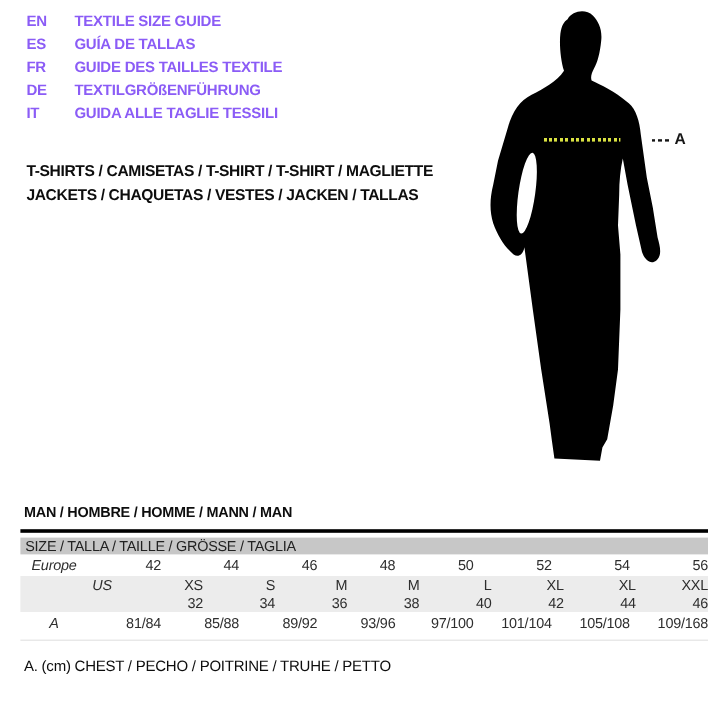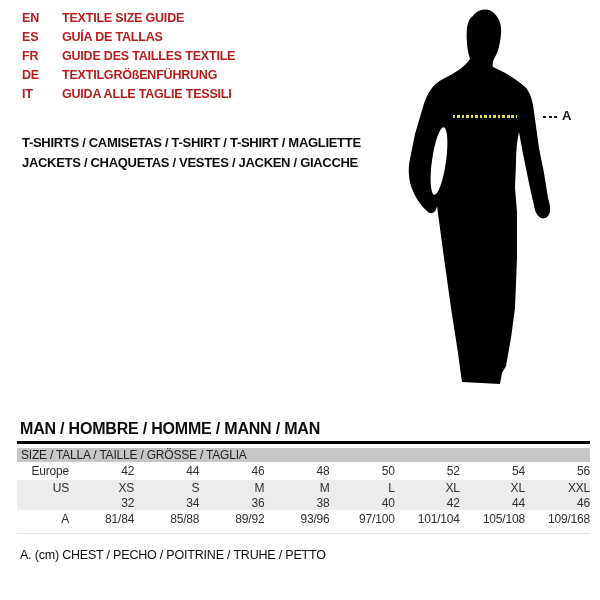--- a/index.html
+++ b/index.html
@@ -3,44 +3,44 @@
 <meta charset="utf-8">
 <style>
   html,body{margin:0;padding:0;}
   body{
     width:600px;height:600px;position:relative;background:#ffffff;
     font-family:"Liberation Sans","DejaVu Sans",sans-serif;
     color:#111;overflow:hidden;
   }
   
   .lang-block{position:absolute;left:22px;top:9px;}
-  .lang-row{display:flex;line-height:19px;font-weight:bold;font-size:12.5px;letter-spacing:-0.2px;color:#b91c1c;}
+  .lang-row{display:flex;line-height:19px;font-weight:bold;font-size:12.5px;letter-spacing:-0.2px;color:#8b5cf6;}
   .lang-code{width:40px;flex:0 0 40px;}
   
   .cats{position:absolute;left:22px;top:109px;font-weight:bold;font-size:13px;line-height:20px;letter-spacing:-0.3px;color:#0d0d0d;margin-top:24px;}
   
   .figure-wrap{position:absolute;left:403px;top:6px;width:160px;height:384px;}
   .chest-dash{position:absolute;left:453px;top:115px;width:64px;height:3px;
     background:repeating-linear-gradient(90deg,#d9e141 0 2.5px,rgba(0,0,0,0) 2.5px 4.5px);}
   .callout-dash{position:absolute;left:543px;top:116px;width:17px;height:2px;
     background:repeating-linear-gradient(90deg,#151515 0 3px,rgba(0,0,0,0) 3px 5.6px);}
   .measure-a{position:absolute;left:562px;top:108px;font-size:13px;font-weight:600;color:#161616;}
   
-  .man-title{position:absolute;left:20px;top:420px;font-weight:bold;font-size:16px;letter-spacing:-0.2px;color:#0d0d0d;}
+  .man-title{position:absolute;left:20px;top:420px;font-weight:bold;font-size:12px;letter-spacing:-0.2px;color:#0d0d0d;}
   
   .size-table{position:absolute;left:17px;top:441px;width:573px;border-top:3px solid #000000;}
   .thead{margin-top:4px;background:#c7c7c7;height:14px;line-height:14px;
     padding-left:4px;font-size:12px;letter-spacing:-0.2px;color:#222;}
   .trow{display:grid;grid-template-columns:52px repeat(8,1fr);align-items:center;
     font-size:12px;letter-spacing:-0.2px;color:#2e2e2e;}
-  .trow .rlabel{text-align:right;padding-left:4px;}
+  .trow .rlabel{text-align:center;padding-left:4px;font-style:italic;}
   .trow .cell{text-align:right;}
   .row-europe{height:18px;}
   .shaded-block{background:#ececec;padding:0;}
-  .shaded-block .trow{height:15px;}
+  .shaded-block .trow{height:15px;padding-left:40px;}
   .row-a{height:18px;}
   .table-bottom{height:5px;border-bottom:1px solid #e3e3e3;}
   
   .footnote{position:absolute;left:20px;top:548px;font-weight:normal;font-size:12.5px;letter-spacing:-0.2px;color:#0d0d0d;}
 </style>
 </head>
 <body>
 
 <div class="lang-block">
   <div class="lang-row">
@@ -60,21 +60,21 @@
     <span class="lang-label">TEXTILGRÖßENFÜHRUNG</span>
   </div>
   <div class="lang-row">
     <span class="lang-code">IT</span>
     <span class="lang-label">GUIDA ALLE TAGLIE TESSILI</span>
   </div>
 </div>
 
 <div class="cats">
   <div>T-SHIRTS / CAMISETAS / T-SHIRT / T-SHIRT / MAGLIETTE</div>
-  <div>JACKETS / CHAQUETAS / VESTES / JACKEN / GIACCHE</div>
+  <div>JACKETS / CHAQUETAS / VESTES / JACKEN / TALLAS</div>
 </div>
 
 <div class="figure-wrap">
   <svg width="160" height="384" viewBox="0 0 160 384" aria-hidden="true">
     <path fill="#000000" d="
       M70,10
       C74,3 85,1 91,7
       C96,12 99,19 98,28
       C97,38 95,46 92,51
       C90,55 89,58 90,61

